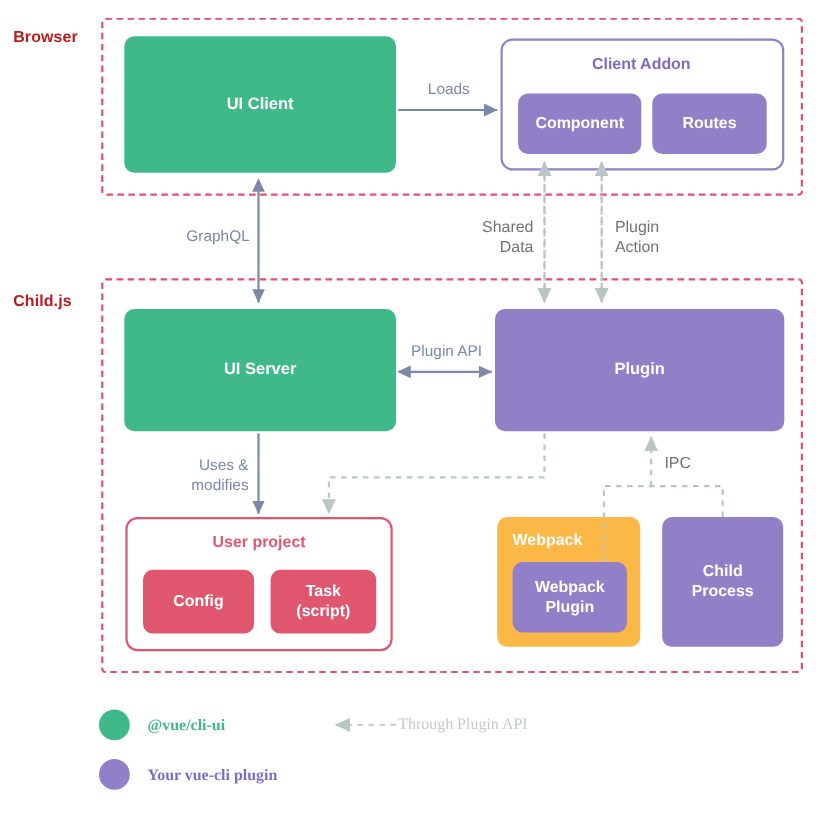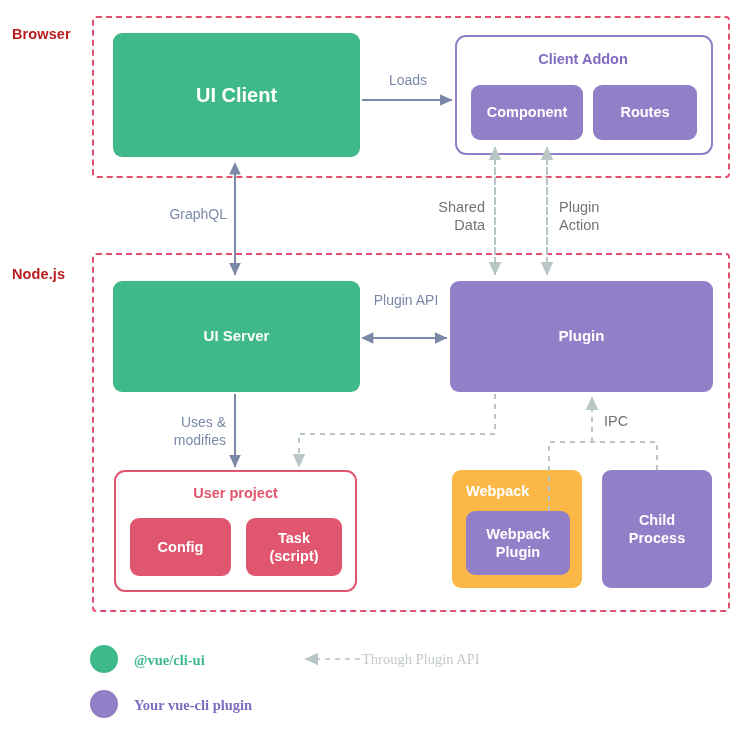--- a/index.html
+++ b/index.html
@@ -113,23 +113,23 @@
 </style>
 </head>
 <body>
 
 <div id="stage">
 
   <div class="abs zone" style="left:92px; top:16px; width:638px; height:162px;"></div>
   <div class="abs zone-label" style="left:12px; top:26px;">Browser</div>
 
   <div class="abs zone" style="left:92px; top:253px; width:638px; height:359px;"></div>
-  <div class="abs zone-label" style="left:12px; top:266px;">Node.js</div>
-
-  <div class="abs block green" style="left:113px; top:33px; width:247px; height:124px; font-size:20px;">UI Client</div>
+  <div class="abs zone-label" style="left:12px; top:266px;">Child.js</div>
+
+  <div class="abs block green" style="left:113px; top:33px; width:247px; height:124px; font-size:15px;">UI Client</div>
 
   <div class="abs group" style="left:455px; top:35px; width:258px; height:120px;"></div>
   <div class="abs group-title" style="left:455px; top:51px; width:220px;padding-left:36px;">Client Addon</div>
 
   <div class="abs block purple" style="left:471px; top:85px; width:112px; height:55px; font-size:14.5px;">Component</div>
   <div class="abs block purple" style="left:593px; top:85px; width:104px; height:55px; font-size:14.5px;">Routes</div>
 
   <div class="abs block green" style="left:113px; top:281px; width:247px; height:111px; font-size:15px;">UI Server</div>
 
   <div class="abs block purple" style="left:450px; top:281px; width:263px; height:111px; font-size:15px;">Plugin</div>
@@ -187,21 +187,21 @@
   <div class="abs conn-label" style="left:362px; top:72px; width:92px;">Loads</div>
 
   <div class="abs conn-label" style="left:139px; top:206px; width:88px; text-align:right;">GraphQL</div>
 
   <div class="abs conn-label muted" style="left:409px; top:198px; width:76px; text-align:right;">Shared
 Data</div>
 
   <div class="abs conn-label muted" style="left:559px; top:198px; width:82px; text-align:left;">Plugin
 Action</div>
 
-  <div class="abs conn-label" style="left:364px; top:292px; width:84px;">Plugin API</div>
+  <div class="abs conn-label" style="left:364px; top:311px; width:84px;">Plugin API</div>
 
   <div class="abs conn-label" style="left:136px; top:414px; width:90px; text-align:right;">Uses &amp;
 modifies</div>
 
 
   <div class="abs conn-label muted" style="left:604px; top:412px; width:40px; text-align:left;">IPC</div>
 
   <div class="abs legend-dot" style="left:90px; top:645px; background:#3fb98a;"></div>
   <div class="abs legend-text green-t" style="left:134px; top:652px;">@vue/cli-ui</div>
 

